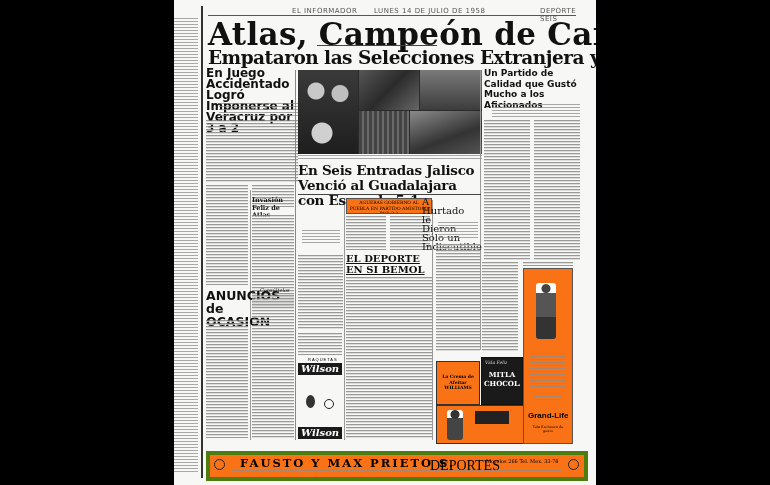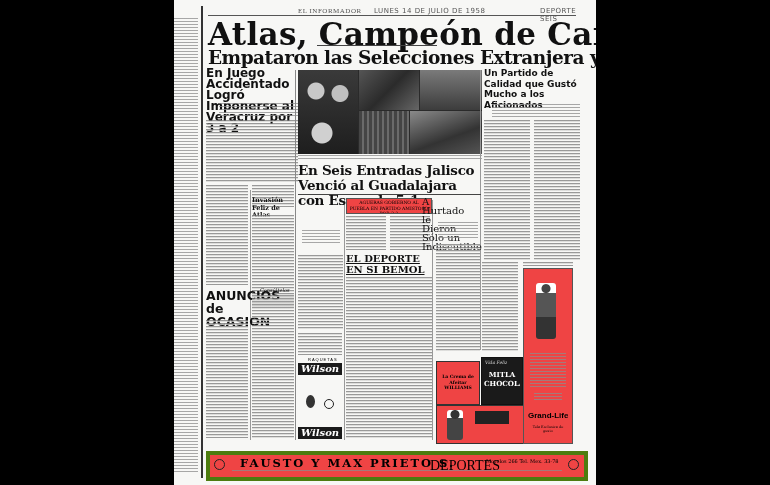--- a/index.html
+++ b/index.html
@@ -6,33 +6,33 @@
   body{width:770px;height:485px;background:#000;position:relative;overflow:hidden;font-family:"DejaVu Serif",serif;}
   .page{position:absolute;left:174px;top:0;width:422px;height:485px;background:#f7f7f5;overflow:hidden;}
   .vrule{position:absolute;background:#222;}
   .txt{position:absolute;overflow:hidden;}
   .lines{position:absolute;background-image:repeating-linear-gradient(to bottom,#8c8c8c 0 1px,transparent 1px 3px);opacity:.75;}
   .lines.dense{background-image:repeating-linear-gradient(to bottom,#7a7a7a 0 1px,#d5d5d3 1px 2px,transparent 2px 3px);}
   .head{position:absolute;font-weight:bold;color:#111;white-space:nowrap;}
   .masthead{font-size:7px;color:#555;letter-spacing:.5px;font-family:"DejaVu Sans",sans-serif;}
   .photo{position:absolute;background:#2a2a2a;overflow:hidden;}
   .photo .p{position:absolute;}
-  .ad{position:absolute;border:1px solid #333;background:#ef4444;overflow:hidden;}
+  .ad{position:absolute;border:1px solid #333;background:#f97316;overflow:hidden;}
   .sans{font-family:"DejaVu Sans",sans-serif;}
   .cond{font-family:"Liberation Sans",sans-serif;}
 </style>
 </head>
 <body>
 
 <div class="page">
 
   <div class="lines" style="left:0;top:18px;width:24px;height:455px;"></div>
   <div class="vrule" style="left:27px;top:6px;width:2px;height:472px;background:#333;"></div>
 
-  <div class="txt masthead" style="left:124px;top:7px;font-family:Liberation Serif, serif;">EL INFORMADOR</div>
+  <div class="txt masthead" style="left:118px;top:7px;">EL INFORMADOR</div>
   <div class="txt masthead" style="left:180px;top:7px;margin-left:20px;">LUNES 14 DE JULIO DE 1958</div>
   <div class="txt masthead" style="left:366px;top:7px;">DEPORTE SEIS</div>
   <div class="vrule" style="left:34px;top:15px;width:368px;height:1px;background:#555;"></div>
 
   <div class="head" style="left:34px;top:16px;font-size:31px;letter-spacing:0.3px;font-family:'DejaVu Serif',serif;">Atlas, Campeón de Campeones</div>
   <div class="vrule" style="left:143px;top:45px;width:120px;height:1px;background:#444;"></div>
 
   <div class="head" style="left:34px;top:47px;font-size:18.5px;letter-spacing:-0.5px;">Empataron las Selecciones Extranjera y Jalisco</div>
 
   <div class="head sans" style="left:32px;top:68px;font-size:12px;line-height:11px;white-space:normal;width:92px;">

